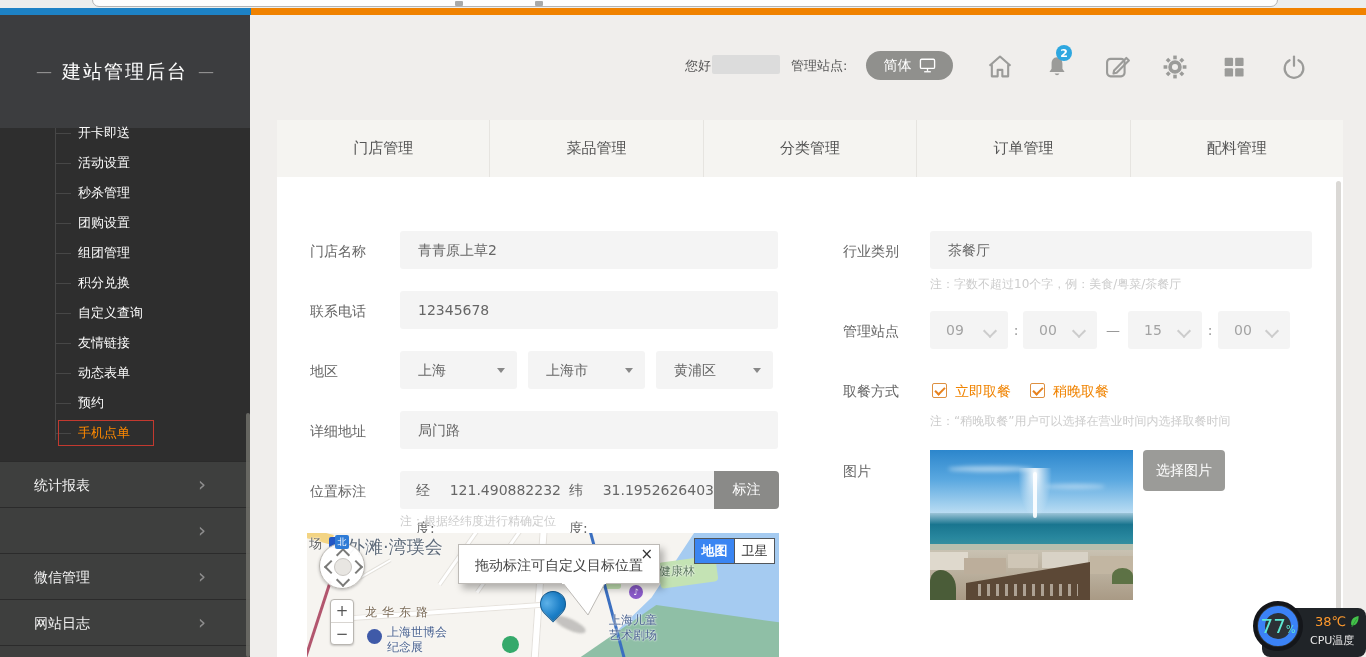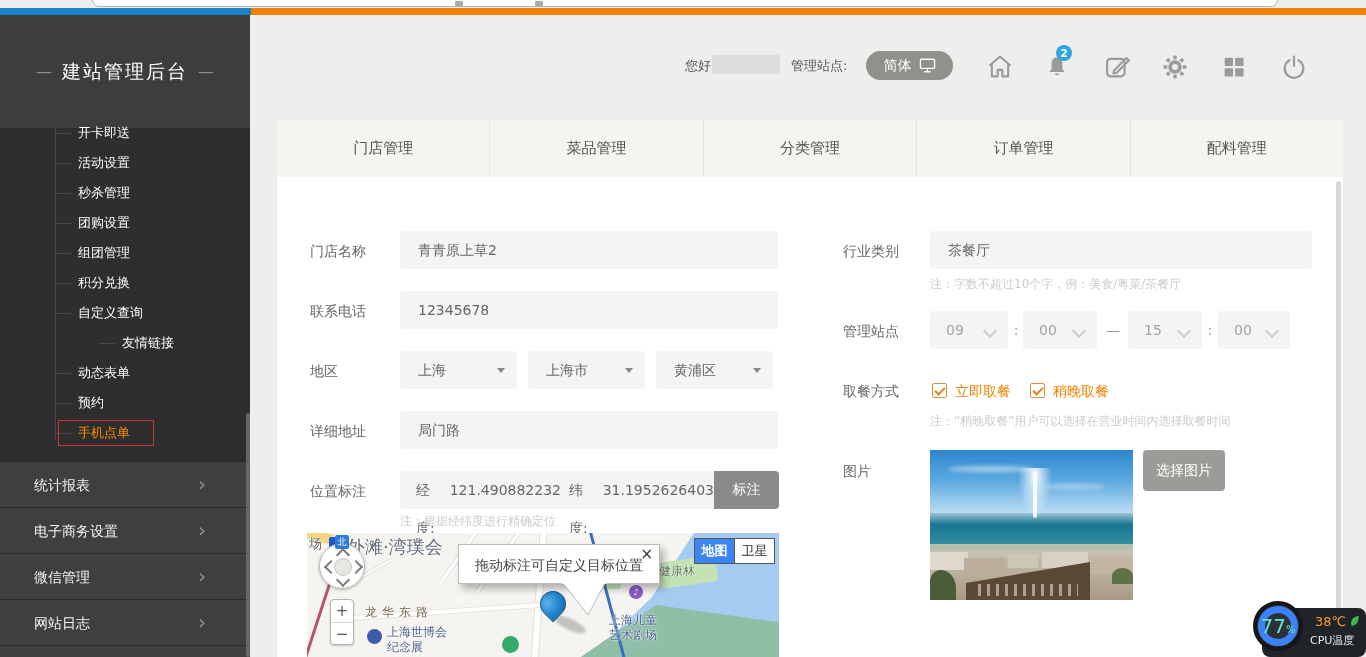--- a/index.html
+++ b/index.html
@@ -126,21 +126,21 @@
       <span class="lbl">组团管理</span>
     </div>
   <div class="abs sm-item" style="top:259px;">
       <span class="tick"></span>
       <span class="lbl">积分兑换</span>
     </div>
   <div class="abs sm-item" style="top:289px;">
       <span class="tick"></span>
       <span class="lbl">自定义查询</span>
     </div>
-  <div class="abs sm-item" style="top:319px;margin-left:44px;">
+  <div class="abs sm-item" style="top:319px;">
       <span class="tick"></span>
       <span class="lbl">友情链接</span>
     </div>
   <div class="abs sm-item" style="top:349px;">
       <span class="tick"></span>
       <span class="lbl">动态表单</span>
     </div>
   <div class="abs sm-item" style="top:379px;">
       <span class="tick"></span>
       <span class="lbl">预约</span>
@@ -149,21 +149,20 @@
       <span class="tick"></span>
       <span class="lbl">手机点单</span>
     </div>
   <div class="abs active-box" style="top:405px;"></div>
 
   <div class="abs group-row" style="top:446px;">
     <span class="g-lbl">统计报表</span>
       <span class="chev">›</span>
     </div>
   <div class="abs group-row" style="top:492px;">
-    <span class="g-lbl">电子商务设置</span>
       <span class="chev">›</span>
     </div>
   <div class="abs group-row" style="top:538px;">
     <span class="g-lbl">微信管理</span>
       <span class="chev">›</span>
     </div>
   <div class="abs group-row" style="top:584px;">
     <span class="g-lbl">网站日志</span>
       <span class="chev">›</span>
     </div>

